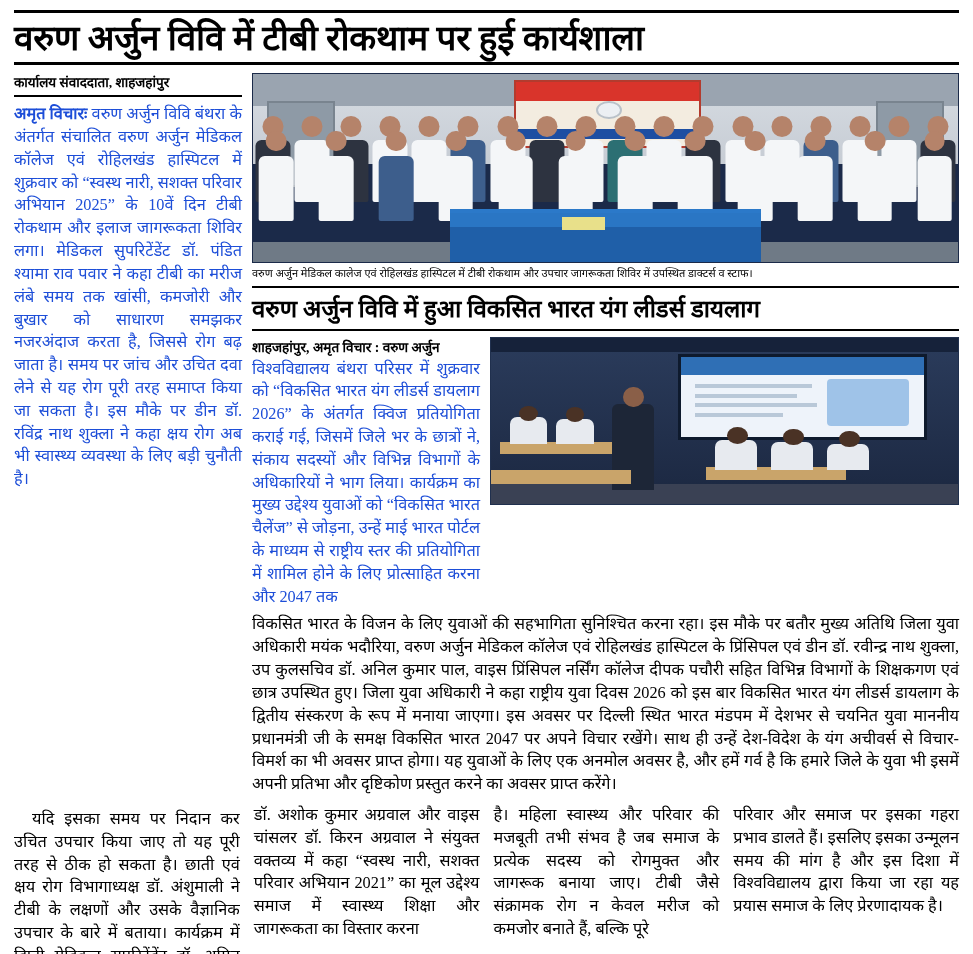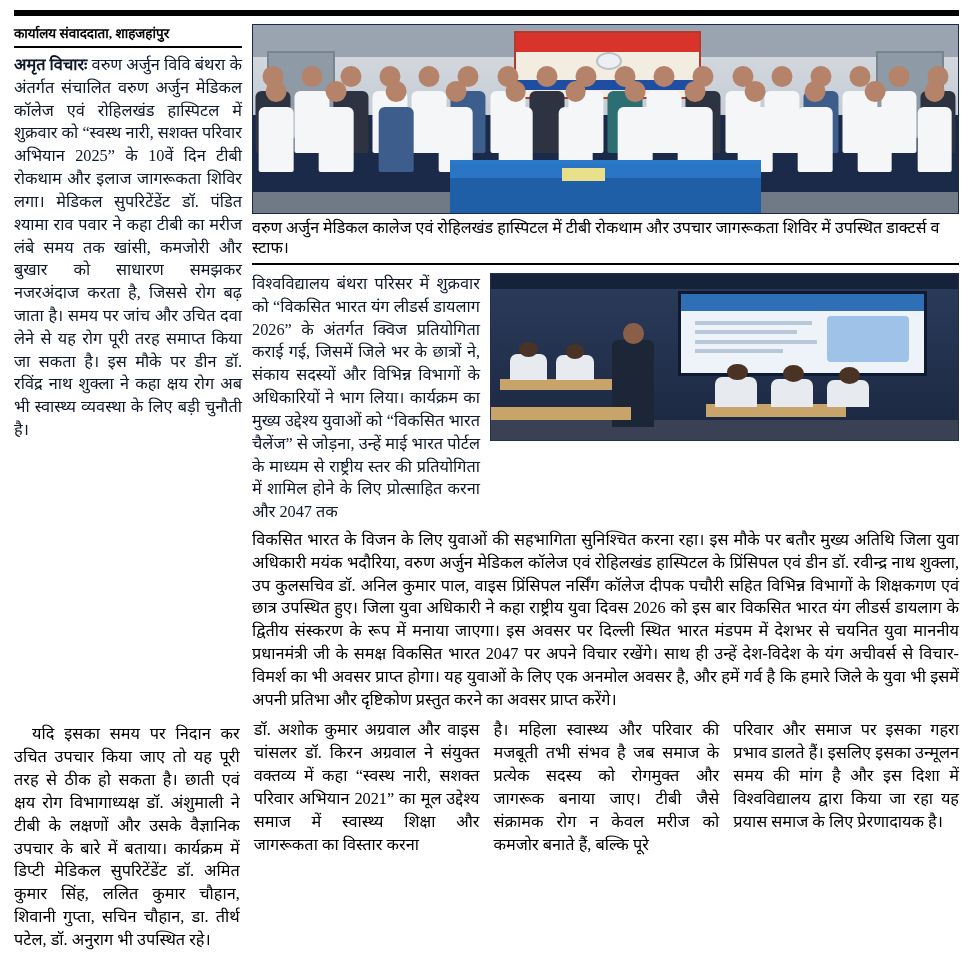--- a/index.html
+++ b/index.html
@@ -59,41 +59,41 @@
     padding-bottom: 4px;
     border-bottom: 2px solid #000;
     margin-bottom: 6px;
   }
   .body-text {
     font-family: "Liberation Serif", serif;
     font-size: 16.3px;
     line-height: 1.40;
     text-align: justify;
     text-justify: inter-word;
-    color: #0f172a;
+    color: #1d4ed8;
   }
   .body-text p { margin: 0 0 2px 0; }
   .lead-label { font-weight: bold; }
 
   .right-top {
     flex: 1 1 auto;
     min-width: 0;
   }
   .photo {
     width: 100%;
     height: 190px;
     position: relative;
     overflow: hidden;
     background: #1b2a49;
     border: 1px solid #1b2a49;
     box-sizing: border-box;
   }
   .photo-caption {
     font-family: "Liberation Serif", serif;
-    font-size: 16px;
+    font-size: 11px;
     line-height: 1.25;
     padding: 4px 0 5px 0;
     border-bottom: 2px solid #000;
     margin-bottom: 7px;
   }
 
   
   .p1-wall {
     position: absolute; left: 0; top: 0; right: 0; height: 48%;
     background: linear-gradient(#d8dde3, #c6ccd4);
@@ -280,20 +280,21 @@
   
   .left-cont { margin-top: 4px; }
 </style>
 </head>
 <body>
 
 <div id="page">
 
   <div class="masthead-rule-top"></div>
 
+  <div class="headline-main">वरुण अर्जुन विवि में टीबी रोकथाम पर हुई कार्यशाला</div>
 
   <div class="masthead-rule-bottom"></div>
 
   <div class="top-zone">
 
     <div class="col-left">
       <div class="byline">कार्यालय संवाददाता, शाहजहांपुर</div>
       <div class="body-text">
         <p><span class="lead-label">अमृत विचारः</span><span> वरुण अर्जुन विवि बंथरा के अंतर्गत संचालित वरुण अर्जुन मेडिकल कॉलेज एवं रोहिलखंड हास्पिटल में शुक्रवार को “स्वस्थ नारी, सशक्त परिवार अभियान 2025” के 10वें दिन टीबी रोकथाम और इलाज जागरूकता शिविर लगा। मेडिकल सुपरिटेंडेंट डॉ. पंडित श्यामा राव पवार ने कहा टीबी का मरीज लंबे समय तक खांसी, कमजोरी और बुखार को साधारण समझकर नजरअंदाज करता है, जिससे रोग बढ़ जाता है। समय पर जांच और उचित दवा लेने से यह रोग पूरी तरह समाप्त किया जा सकता है। इस मौके पर  डीन डॉ. रविंद्र नाथ शुक्ला ने कहा क्षय रोग अब भी स्वास्थ्य व्यवस्था के लिए बड़ी चुनौती है।</span></p>
       </div>
@@ -436,22 +437,24 @@
         </div>
         <div class="p1-floor"></div>
         <div class="p1-table">
           <div class="p1-table-cloth"></div>
           <div class="p1-paper"></div>
         </div>
       </div>
       <div class="photo-caption">वरुण अर्जुन मेडिकल कालेज एवं रोहिलखंड हास्पिटल में टीबी रोकथाम और उपचार जागरूकता शिविर में उपस्थित डाक्टर्स व स्टाफ।</div>
 
       <div class="sub-section">
+        <div class="headline-sub">वरुण अर्जुन विवि में हुआ विकसित भारत यंग लीडर्स डायलाग</div>
         <div class="sub-flow">
           <div class="sub-col-text">
+            <div class="sub-byline">शाहजहांपुर, अमृत विचार : वरुण अर्जुन</div>
             <div class="body-text">
               <p>विश्वविद्यालय बंथरा परिसर में शुक्रवार को “विकसित भारत यंग लीडर्स डायलाग 2026” के अंतर्गत क्विज प्रतियोगिता कराई गई, जिसमें जिले भर के छात्रों ने, संकाय सदस्यों और विभिन्न विभागों के अधिकारियों ने भाग लिया। कार्यक्रम का मुख्य उद्देश्य युवाओं को “विकसित भारत चैलेंज” से जोड़ना, उन्हें माई भारत पोर्टल के माध्यम से राष्ट्रीय स्तर की प्रतियोगिता में शामिल होने के लिए प्रोत्साहित करना और 2047 तक</p>
             </div>
           </div>
           <div class="photo2">
             <div class="p2-wall"></div>
             <div class="p2-ceiling"></div>
             <div class="p2-screen">
               <div class="p2-screen-head"></div>
               <div class="p2-screen-img"></div>

